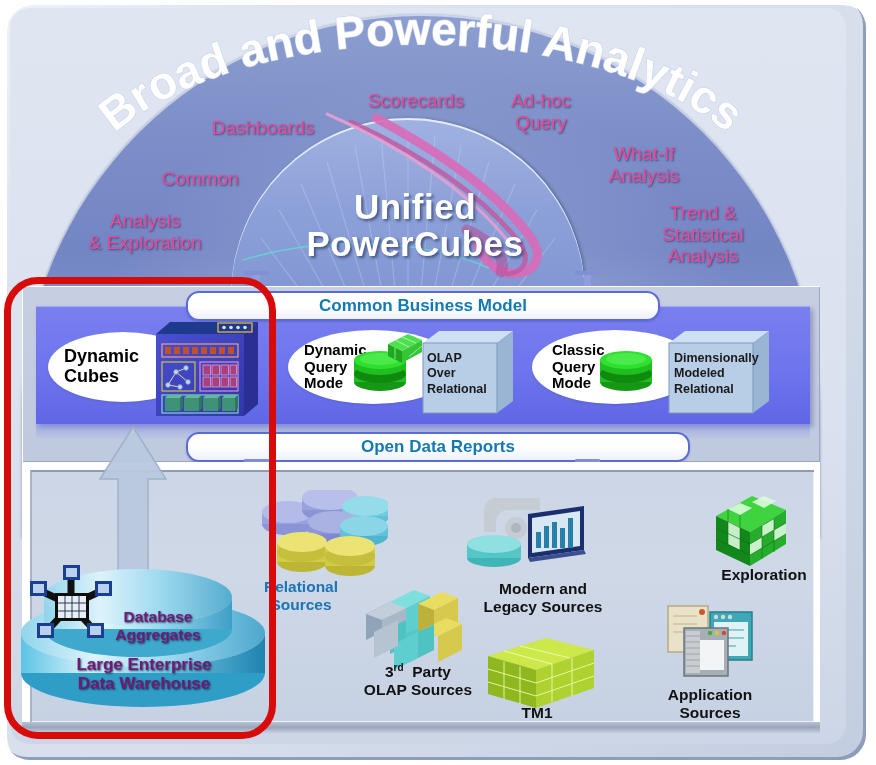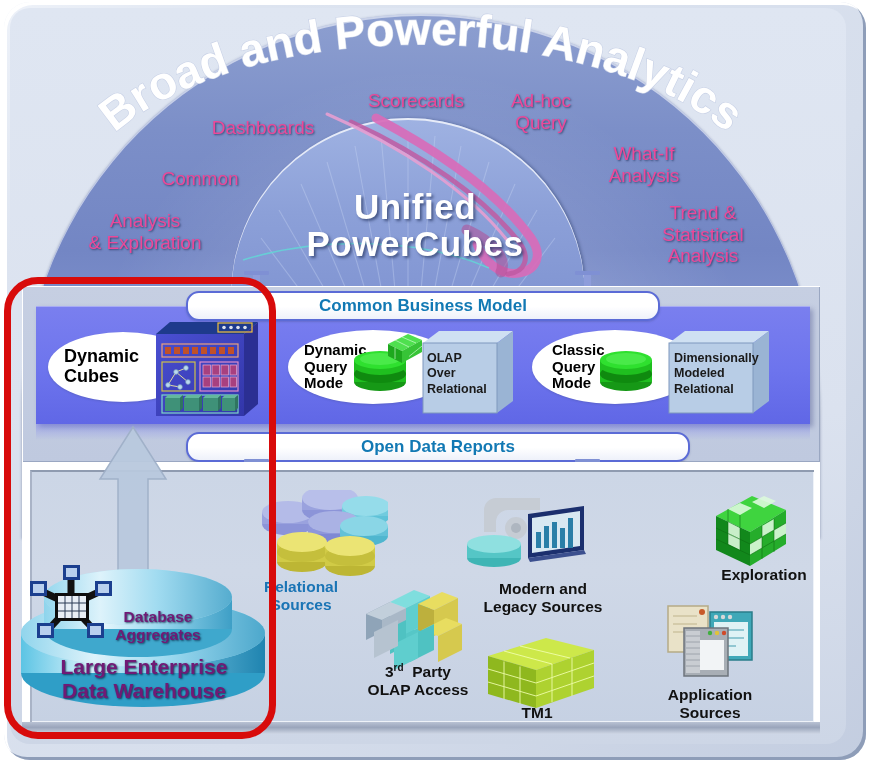--- a/index.html
+++ b/index.html
@@ -428,21 +428,21 @@
       <rect x="70" y="18" width="17" height="15" fill="#1b3f8f"></rect>
         <rect x="73" y="21" width="11" height="9" fill="#b9d0ee"></rect>
       <rect x="12" y="60" width="17" height="15" fill="#1b3f8f"></rect>
         <rect x="15" y="63" width="11" height="9" fill="#b9d0ee"></rect>
       <rect x="62" y="60" width="17" height="15" fill="#1b3f8f"></rect>
         <rect x="65" y="63" width="11" height="9" fill="#b9d0ee"></rect>
     </g>
   </svg>
 
   <div class="cyl-text" style="left:78px;top:608px;width:160px;font-size:15.5px;">Database<br>Aggregates</div>
-  <div class="cyl-text" style="left:38px;top:655px;width:212px;font-size:21px;">Large Enterprise<br>Data Warehouse</div>
+  <div class="cyl-text" style="left:38px;top:655px;width:212px;font-size:17px;">Large Enterprise<br>Data Warehouse</div>
 
   <svg style="position:absolute;left:256px;top:490px;width:132px;height:90px;" viewBox="0 0 132 90">
     <g>
       <ellipse cx="32" cy="34" rx="26" ry="11" fill="#8c94d8"></ellipse>
         <rect x="6" y="22" width="52" height="12" fill="#9aa2de"></rect>
         <ellipse cx="32" cy="22" rx="26" ry="11" fill="#b4bbe8"></ellipse>
       <ellipse cx="74" cy="20" rx="28" ry="12" fill="#8c94d8"></ellipse>
         <rect x="46" y="8" width="56" height="12" fill="#9aa2de"></rect>
         <ellipse cx="74" cy="8" rx="28" ry="12" fill="#b8bfea"></ellipse>
       <ellipse cx="110" cy="26" rx="24" ry="10" fill="#5fc2d8"></ellipse>
@@ -480,21 +480,21 @@
       <polygon points="58,16 74,22 74,48 58,42" fill="#bdb03d"></polygon>
       <polygon points="62,42 86,30 102,36 78,48" fill="#e8dd60"></polygon>
       <polygon points="78,48 102,36 102,62 78,74" fill="#d6c94e"></polygon>
       <polygon points="50,48 74,36 74,62 50,74" fill="#4fc2c2"></polygon>
       <polygon points="34,56 58,44 58,70 34,82" fill="#5fcece"></polygon>
       <polygon points="14,44 38,32 38,58 14,70" fill="#b6c3d0"></polygon>
     </g>
   </svg>
   <div class="src-label" style="left:338px;top:662px;width:160px;">
     <span>3</span><sup style="font-size:10px;">rd</sup><span>&nbsp; Party</span><br>
-    <span>OLAP Access</span>
+    <span>OLAP Sources</span>
   </div>
 
   <svg style="position:absolute;left:466px;top:492px;width:122px;height:82px;" viewBox="0 0 122 82">
     <path d="M30,6 h44 v12 h-32 a12,12 0 0 0 -12,12 v10 h-12 v-22 a12,12 0 0 1 12,-12 z" fill="#c6ccd4"></path>
     <circle cx="50" cy="36" r="11" fill="#c6ccd4"></circle>
       <circle cx="50" cy="36" r="5" fill="#aeb6c0"></circle>
     <ellipse cx="28" cy="66" rx="27" ry="9" fill="#3fb5b5"></ellipse>
     <rect x="1" y="52" width="54" height="14" fill="#55c6c6"></rect>
     <ellipse cx="28" cy="52" rx="27" ry="9" fill="#8fe0e0"></ellipse>
     <polygon points="62,22 118,14 118,58 62,66" fill="#1b2f6e"></polygon>

